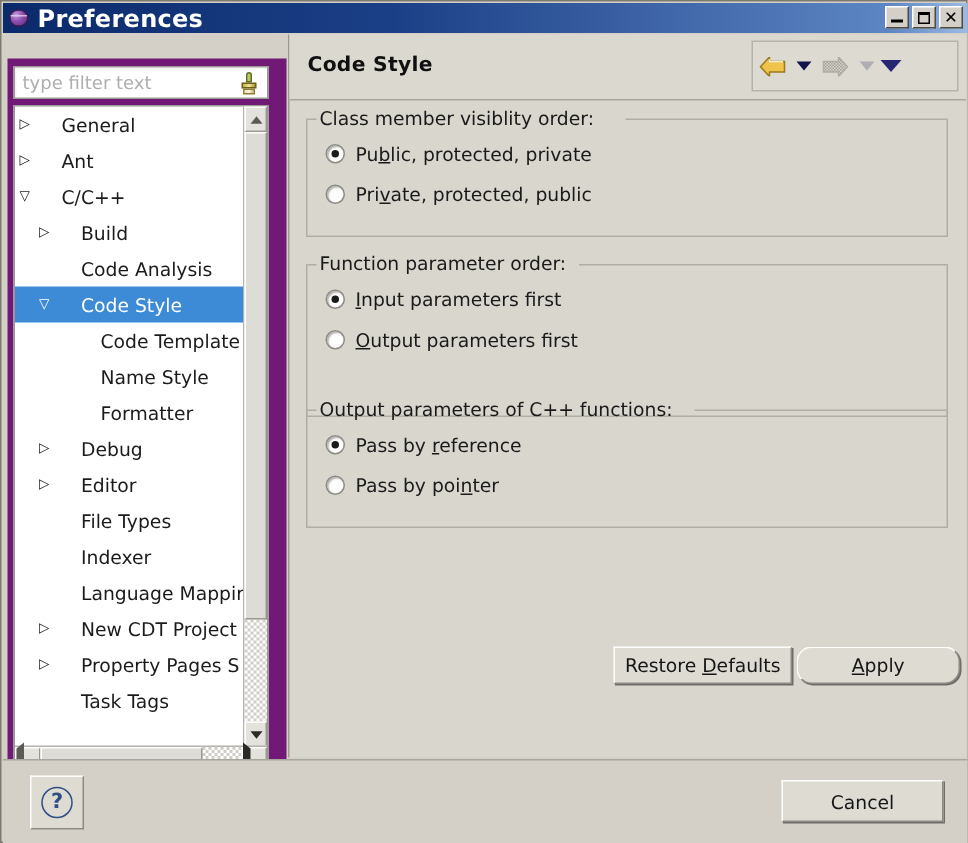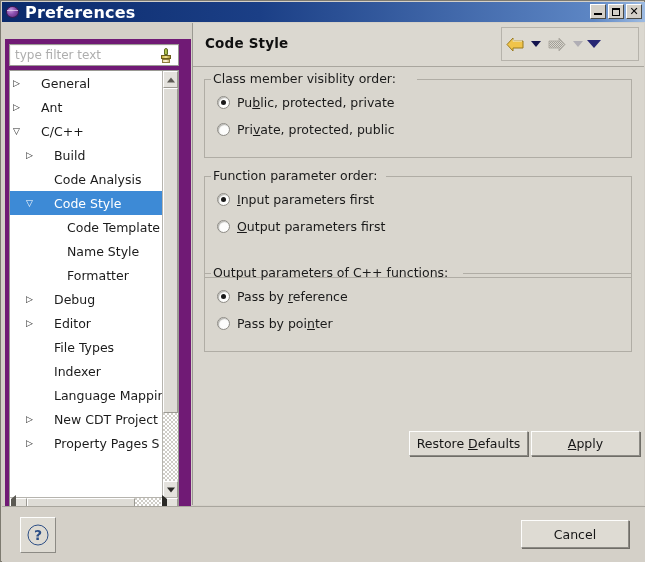--- a/index.html
+++ b/index.html
@@ -420,21 +420,21 @@
     align-items: center;
     justify-content: center;
     user-select: none;
   }
   #restore-defaults-button {
     position: absolute; left: 216px; top: 408px;
     width: 119px; height: 25px;
   }
   #apply-button {
     position: absolute; left: 338px; top: 408px;
-    width: 109px; height: 25px;
+    width: 109px; height: 25px; border-radius: 10px;
   }
 
   
   #footer {
     position: absolute;
     left: 1px; top: 505px;
     width: 643px; height: 56px;
     background: #d4d0c8;
     border-top: 1px solid #a9a69e;
     box-sizing: border-box;
@@ -583,20 +583,25 @@
             </div>
             <div class="tree-item">
               <span class="tw-spacer"></span>
               <span class="tw-arrow">▷</span>
               <span class="tw-label">New CDT Project</span>
             </div>
             <div class="tree-item">
               <span class="tw-spacer"></span>
               <span class="tw-arrow">▷</span>
               <span class="tw-label">Property Pages S</span>
+            </div>
+            <div class="tree-item">
+              <span class="tw-spacer"></span>
+              <span class="tw-spacer"></span>
+              <span class="tw-label">Task Tags</span>
             </div>
           </div>
 
         <div id="tree-vsb">
           <div class="sb-arrow-btn" style="top:0">
             <span class="tri tri-up"></span>
           </div>
           <div class="sb-track-down"></div>
           <div id="tree-vsb-thumb"></div>
           <div class="sb-arrow-btn" style="top:410px">

